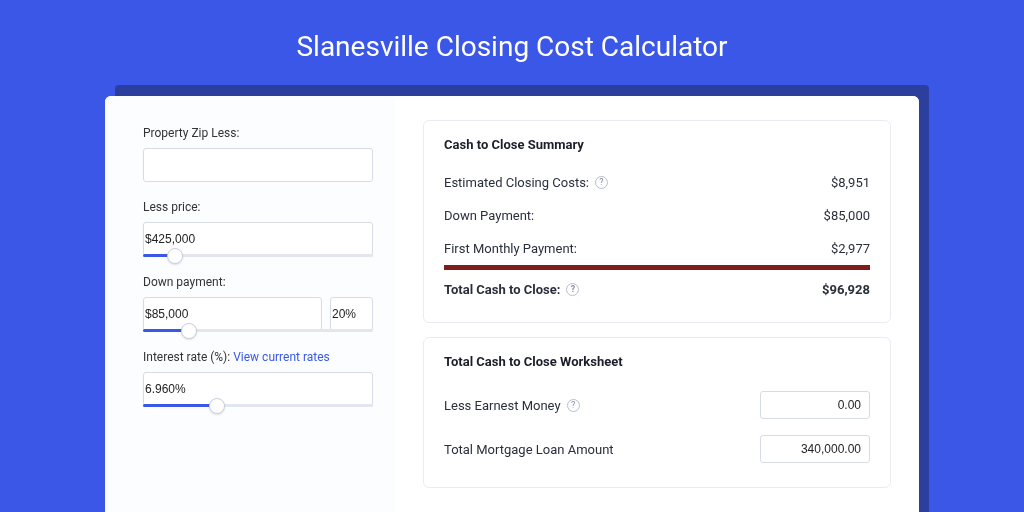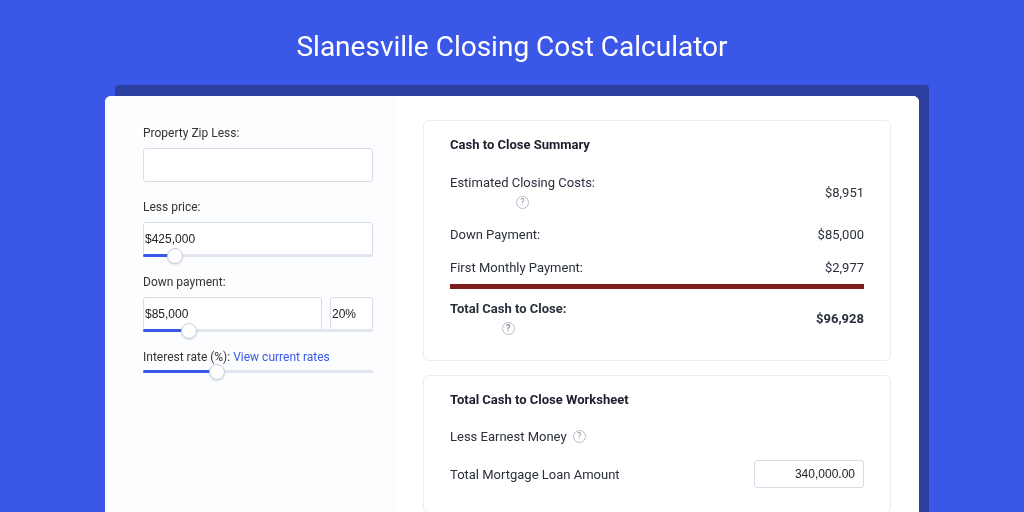--- a/index.html
+++ b/index.html
@@ -84,34 +84,34 @@
   .link { color: #3a57e8; font-size: 12px; cursor: pointer; }
   .right {
     flex: 1;
     padding: 24px 28px 0 28px;
     background: #fff;
     font-size: 13px;
   }
   .panel {
     border: 1px solid #e9ecf3;
     border-radius: 6px;
-    padding: 16px 26px;
+    padding: 16px 20px;
     margin-bottom: 14px;
   }
   .panel h3 { font-size: 13px; font-weight: 700; color: #1b1f2b; margin-bottom: 14px; }
   .sum-row {
     display: flex;
     justify-content: space-between;
     align-items: center;
     padding: 9px 0;
     font-size: 13px;
     color: #2a2f3c;
   }
   .sum-row.total { font-weight: 700; border-top: 5px solid #7f1d1d; margin-top: 0; padding-top: 12px; }
-  .sum-row .lbl { display: flex; align-items: center; gap: 6px; flex-direction: column; }
+  .sum-row .lbl { display: flex; align-items: center; gap: 6px; }
   .ws-row {
     display: flex;
     justify-content: space-between;
     align-items: center;
     padding: 8px 0;
     font-size: 13px;
     color: #2a2f3c;
   }
   .ws-row .lbl { display: flex; align-items: center; gap: 6px; }
   .ws-row input {
@@ -173,20 +173,21 @@
         <div class="slider-fill" style="width:20%"></div>
         <div class="slider-thumb" style="left:20%"></div>
       </div>
     </div>
 
     <div class="group">
       <label>
         <span>Interest rate (%):</span>
         <span class="link">View current rates</span>
       </label>
+      <input type="text" value="6.960%" style="">
       <div class="slider-track">
         <div class="slider-fill" style="width:32%"></div>
         <div class="slider-thumb" style="left:32%"></div>
       </div>
     </div>
 
   </div>
 
   <div class="right">
 
@@ -226,20 +227,21 @@
 
     <div class="panel">
       <h3>Total Cash to Close Worksheet</h3>
 
 
       <div class="ws-row">
         <span class="lbl">
           <span>Less Earnest Money</span>
           <span class="help-icon">?</span>
         </span>
+        <input type="text" value="0.00" style="">
       </div>
 
       <div class="ws-row">
         <span class="lbl">
           <span>Total Mortgage Loan Amount</span>
         </span>
         <input type="text" value="340,000.00" style="">
       </div>
 
     </div>

